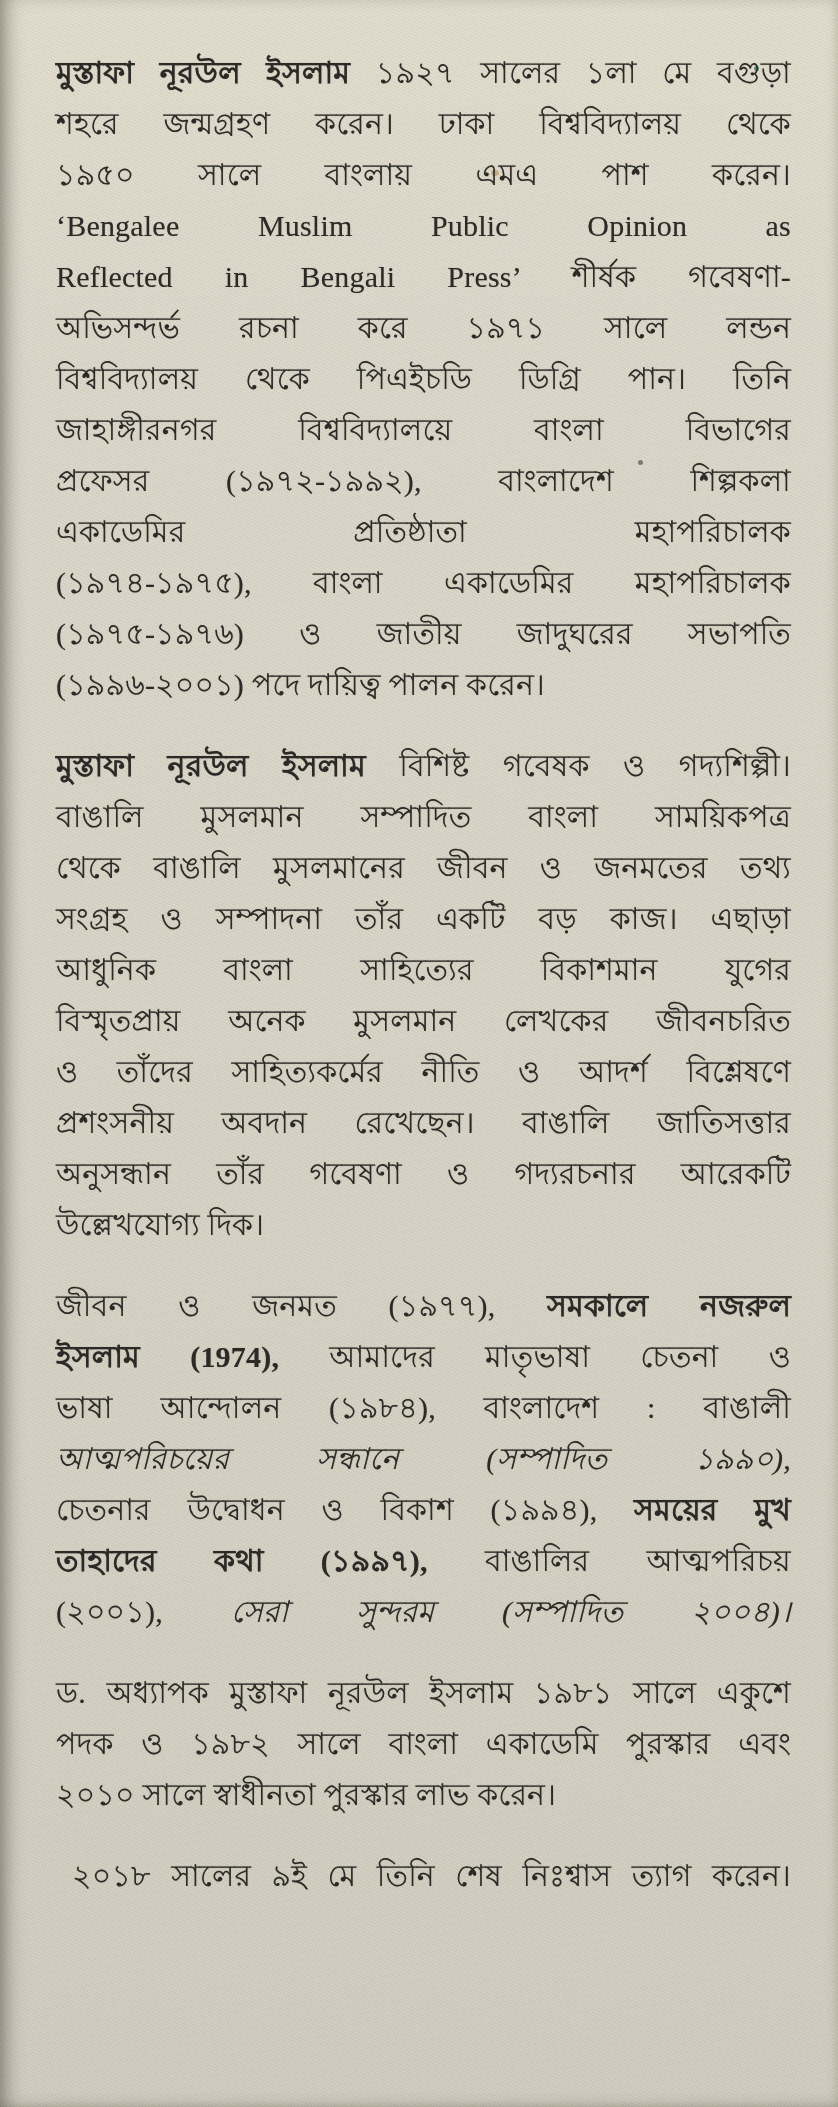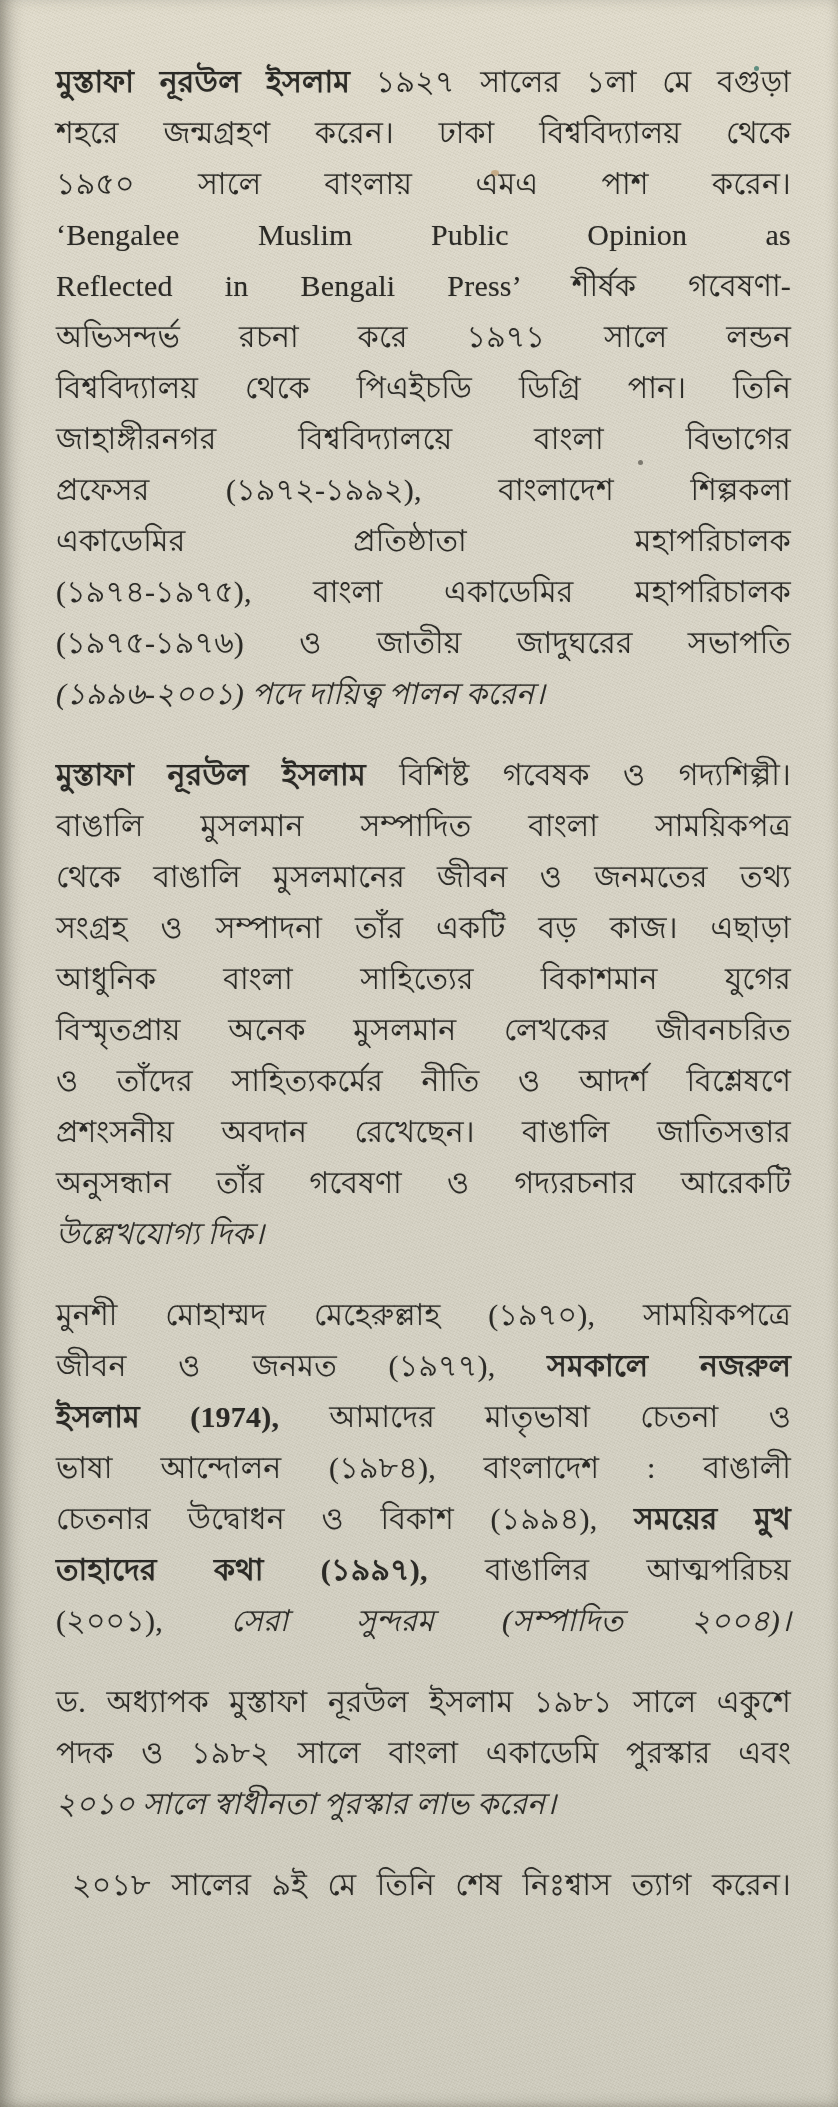--- a/index.html
+++ b/index.html
@@ -19,38 +19,37 @@
       linear-gradient(180deg,#e0dbcb 0%, #d9d5c7 18%, #d6d2c4 45%, #d2cfc1 75%, #cecbbd 100%);
     box-shadow:
       inset 14px 0 20px -10px rgba(55,52,44,0.55),
       inset -7px 0 14px -9px rgba(85,80,64,0.35),
       inset 0 -9px 16px -11px rgba(85,80,64,0.30),
       inset 0 6px 12px -9px rgba(255,255,250,0.5);
     overflow:hidden;
   }
   .text-block{
     position:absolute;
-    left:56px; right:47px; top:56px;
+    left:56px; right:47px; top:47px;
     color:#2b2a26;
     font-size:30px;
     line-height:51px;
     letter-spacing:0.2px;
     text-shadow:0 0 1px rgba(43,42,38,0.35);
   }
   .paragraph{margin:0 0 30px 0;}
   .paragraph:last-child{margin-bottom:0;margin-left:16px;}
   .line{
     text-align:justify;
     text-align-last:justify;
     white-space:normal;
     min-height:51px;
   }
   .line.end{
     text-align-last:left;
-    font-style:italic;
   }
   .b{font-weight:bold;}
   .i{font-style:italic;}
   .speck{position:absolute;border-radius:50%;}
   .speck.s1{left:754px;top:66px;width:5px;height:5px;background:#3f7a6d;opacity:.8;}
   .speck.s2{left:491px;top:170px;width:8px;height:6px;background:#bb9b70;opacity:.75;}
   .speck.s3{left:638px;top:460px;width:5px;height:5px;background:#56534a;opacity:.7;}
 </style>
 </head>
 <body>
@@ -81,24 +80,24 @@
         <div class="line"><span>থেকে বাঙালি মুসলমানের জীবন ও জনমতের তথ্য</span></div>
         <div class="line"><span>সংগ্রহ ও সম্পাদনা তাঁর একটি বড় কাজ। এছাড়া</span></div>
         <div class="line"><span>আধুনিক বাংলা সাহিত্যের বিকাশমান যুগের</span></div>
         <div class="line"><span>বিস্মৃতপ্রায় অনেক মুসলমান লেখকের জীবনচরিত</span></div>
         <div class="line"><span>ও তাঁদের সাহিত্যকর্মের নীতি ও আদর্শ বিশ্লেষণে</span></div>
         <div class="line"><span>প্রশংসনীয় অবদান রেখেছেন। বাঙালি জাতিসত্তার</span></div>
         <div class="line"><span>অনুসন্ধান তাঁর গবেষণা ও গদ্যরচনার আরেকটি</span></div>
         <div class="line end"><span>উল্লেখযোগ্য দিক।</span></div>
       </div>
       <div class="paragraph">
-        <div class="line"><span>মুনশী মোহাম্মদ মেহেরুল্লাহ (১৯৭০), সাময়িকপত্রে</span></div>
         <div class="line"><span>জীবন ও জনমত (১৯৭৭), </span><span class="b">সমকালে নজরুল</span></div>
         <div class="line"><span class="b">ইসলাম (1974),</span><span> আমাদের মাতৃভাষা চেতনা ও</span></div>
         <div class="line"><span>ভাষা আন্দোলন (১৯৮৪), বাংলাদেশ : বাঙালী</span></div>
+        <div class="line"><span class="i">আত্মপরিচয়ের সন্ধানে (সম্পাদিত ১৯৯০),</span></div>
         <div class="line"><span>চেতনার উদ্বোধন ও বিকাশ (১৯৯৪), </span><span class="b">সময়ের মুখ</span></div>
         <div class="line"><span class="b">তাহাদের কথা (১৯৯৭),</span><span> বাঙালির আত্মপরিচয়</span></div>
         <div class="line"><span>(২০০১), </span><span class="i">সেরা সুন্দরম (সম্পাদিত ২০০৪)।</span></div>
       </div>
       <div class="paragraph">
         <div class="line"><span>ড. অধ্যাপক মুস্তাফা নূরউল ইসলাম ১৯৮১ সালে একুশে</span></div>
         <div class="line"><span>পদক ও ১৯৮২ সালে বাংলা একাডেমি পুরস্কার এবং</span></div>
         <div class="line end"><span>২০১০ সালে স্বাধীনতা পুরস্কার লাভ করেন।</span></div>
       </div>
       <div class="paragraph">

